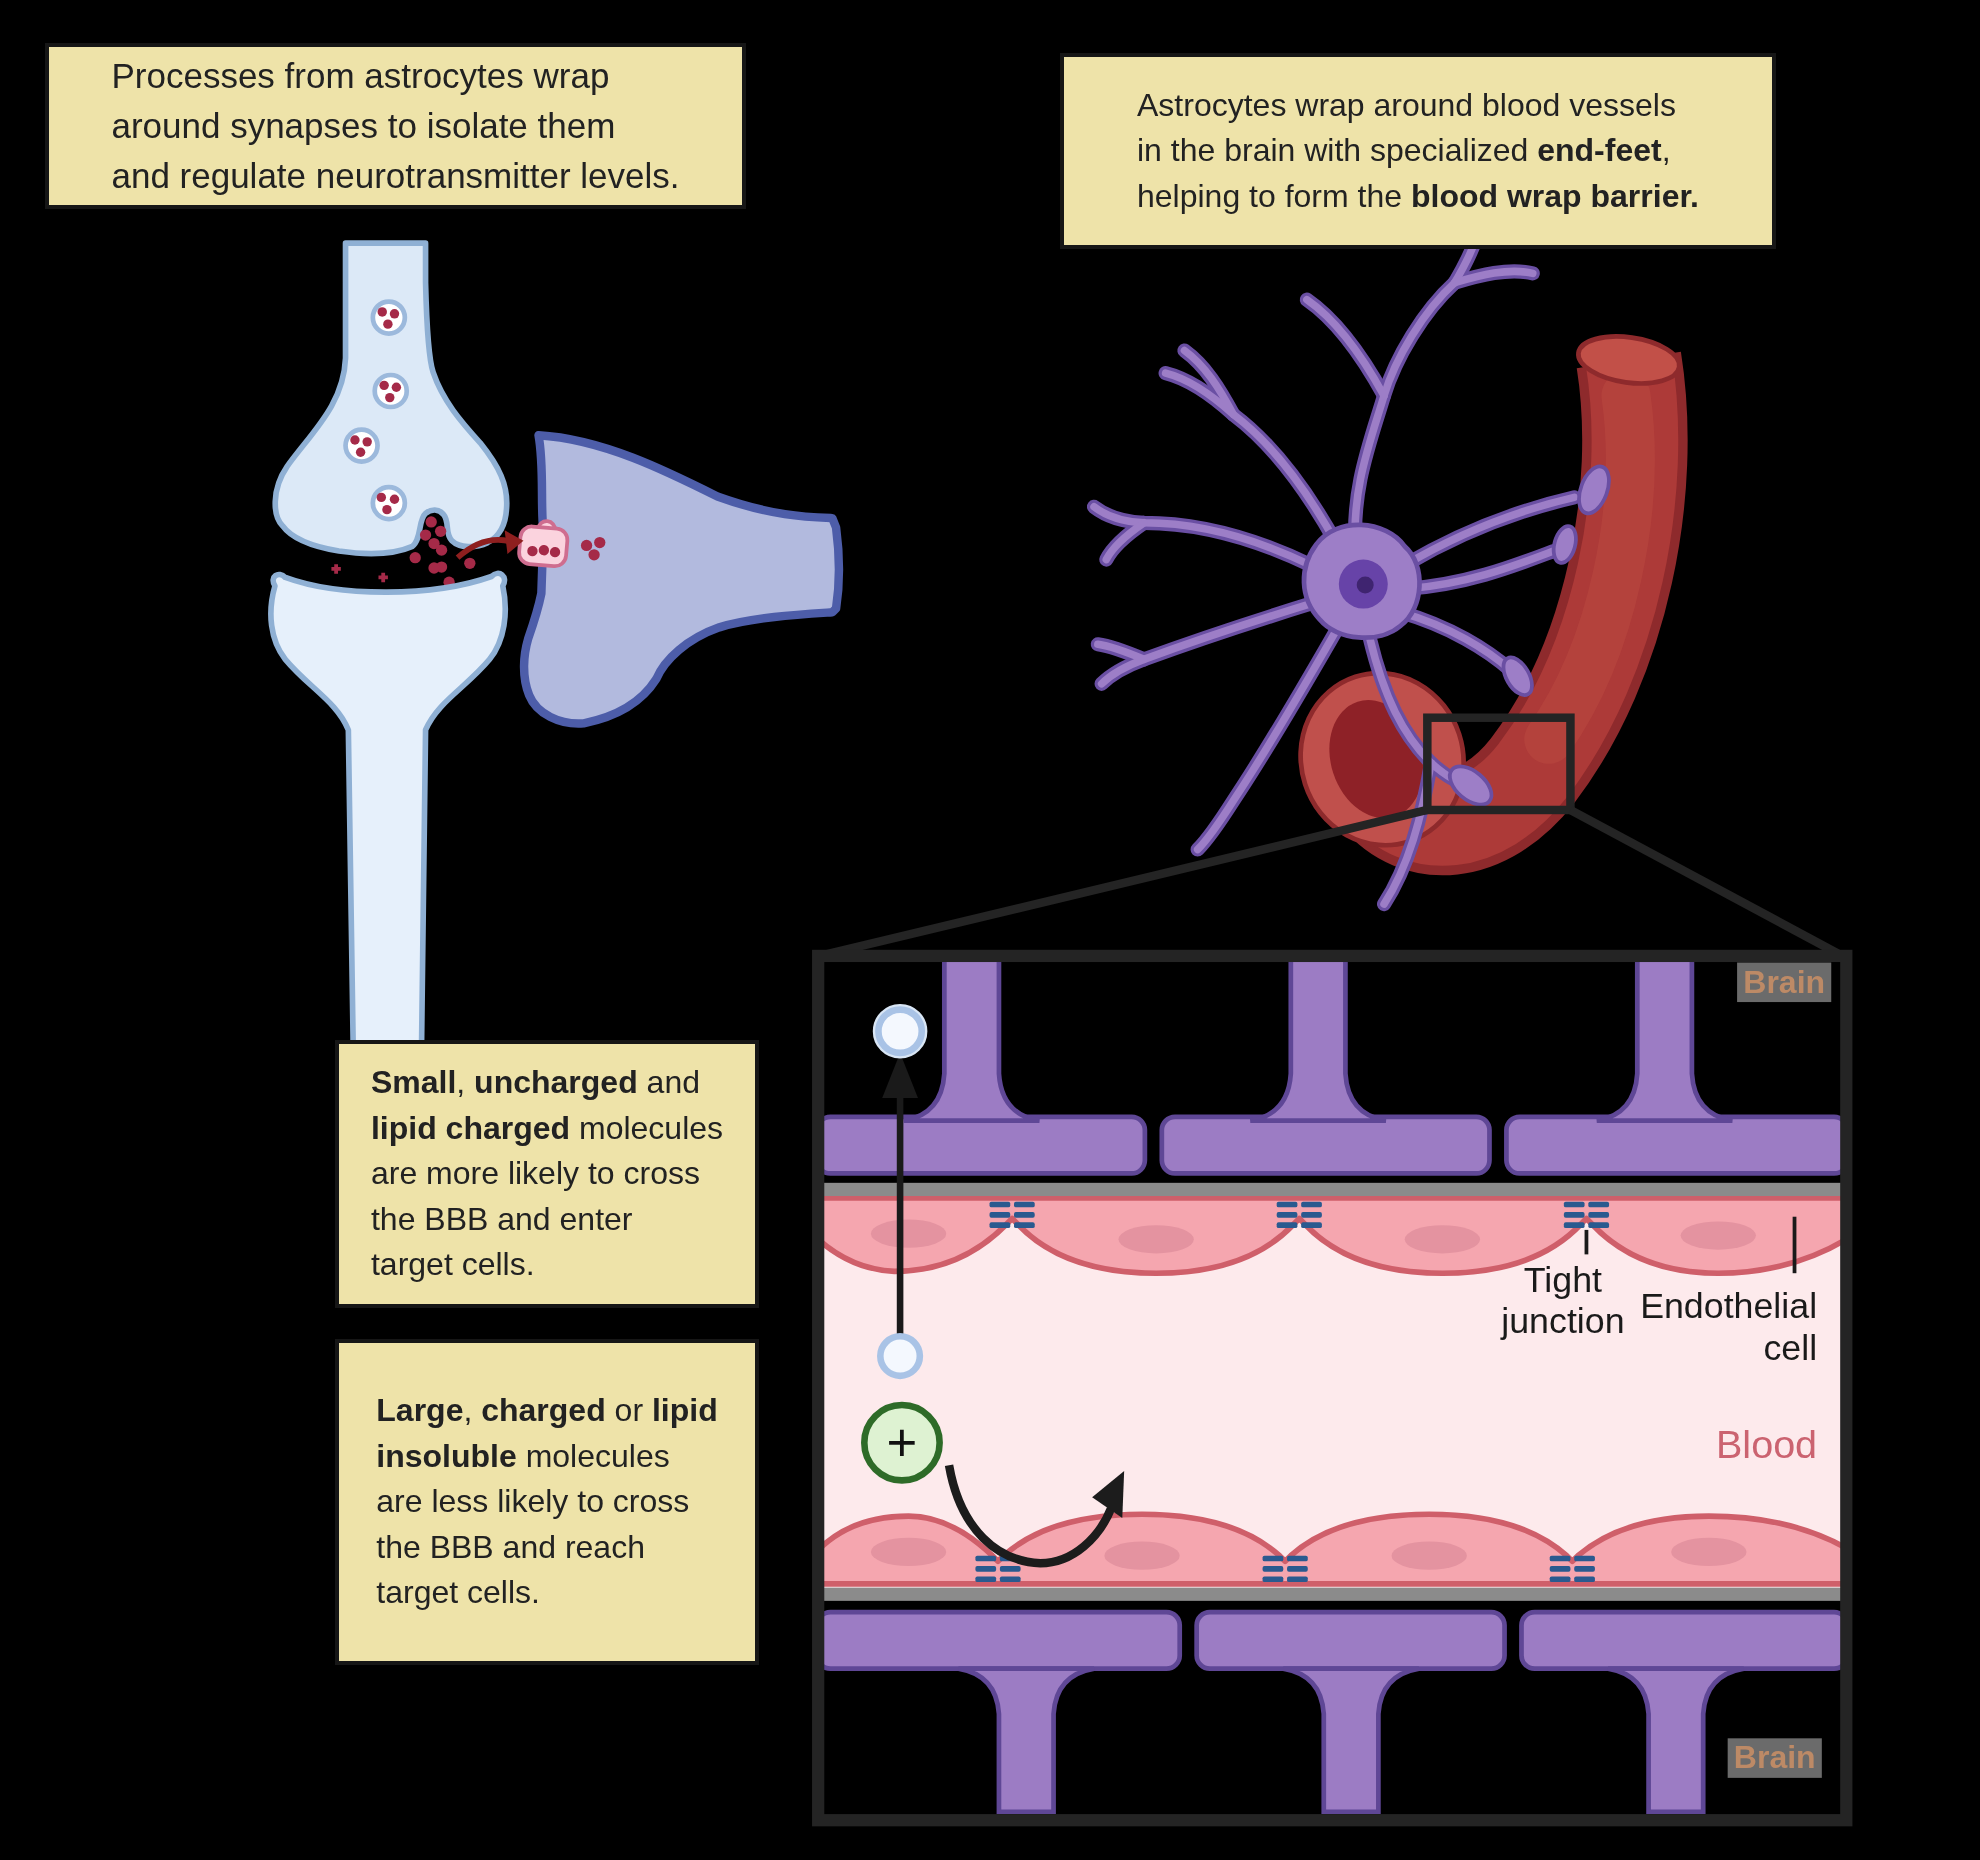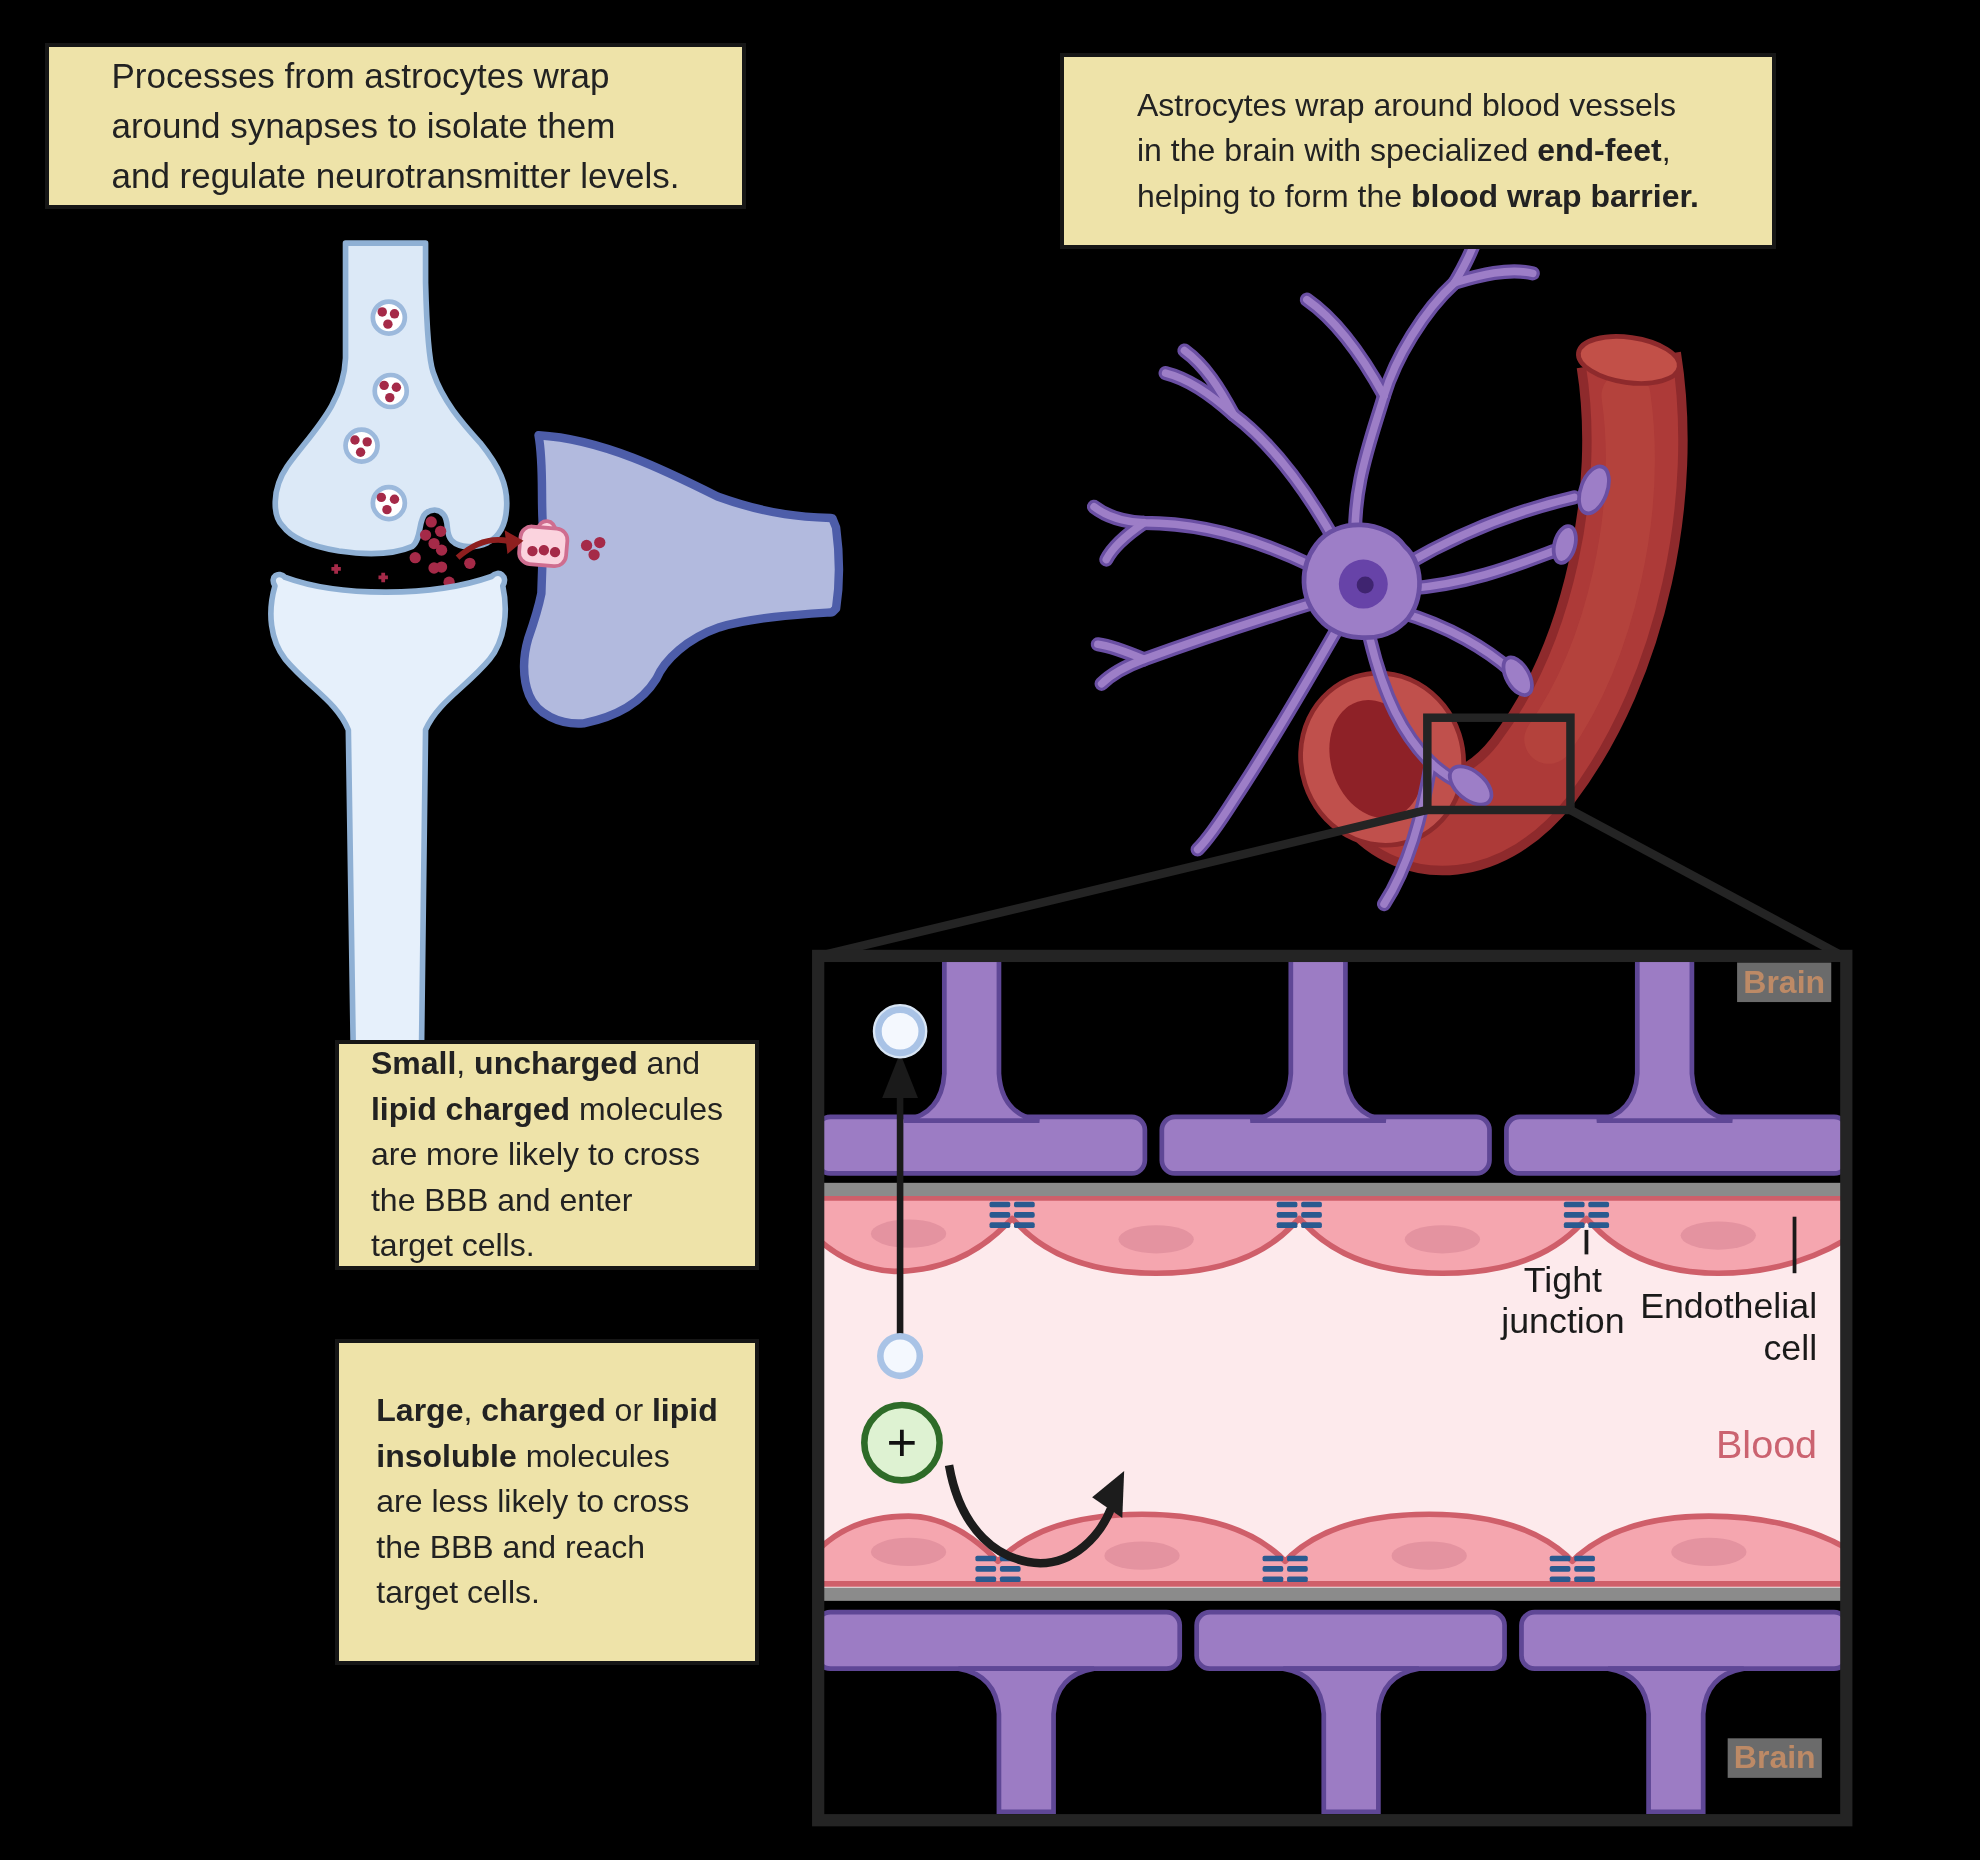--- a/index.html
+++ b/index.html
@@ -5,21 +5,21 @@
   html,body{margin:0;padding:0;background:#000;}
   .canvas{position:relative;width:1980px;height:1861px;background:#000;overflow:hidden;
           font-family:"Liberation Sans",sans-serif;}
   .art{position:absolute;left:0;top:0;}
   .note{position:absolute;background:#eee3a9;border:4.7px solid #161616;color:#222;
         display:flex;align-items:center;justify-content:center;
         white-space:pre-line;box-sizing:border-box;line-height:1.42;}
   .note b{font-weight:700;}
   #note-synapse{left:45px;top:43px;width:701px;height:166px;font-size:35px;}
   #note-bbb{left:1060px;top:53px;width:716px;height:196px;font-size:32px;}
-  #note-small{left:335px;top:1040px;width:424px;height:230px;font-size:32px;}
+  #note-small{left:335px;top:1040px;width:424px;height:268px;font-size:32px;}
   #note-large{left:335px;top:1339px;width:424px;height:326px;font-size:32px;}
   svg text{font-family:"Liberation Sans",sans-serif;}
   .lbl-dark{fill:#1a1a1a;font-size:38px;}
   .lbl-blood{fill:#cb6370;font-size:42px;}
   .lbl-brain{fill:#bd8a66;font-size:34px;font-weight:700;}
   .plus-sign{fill:#111;font-size:56px;font-weight:400;}
 </style>
 </head>
 <body>
 

